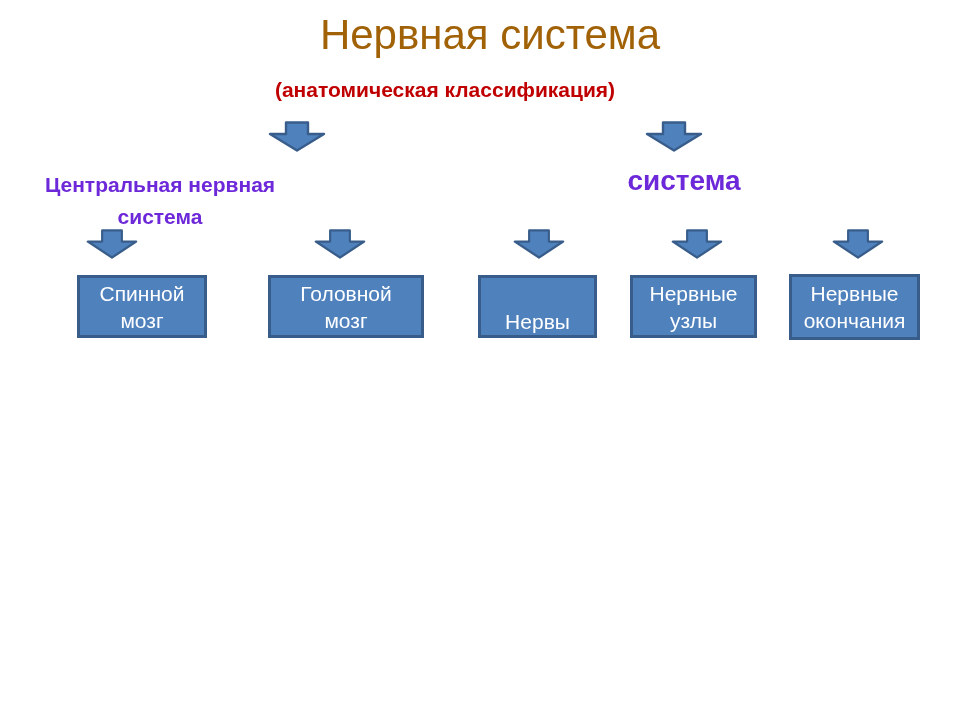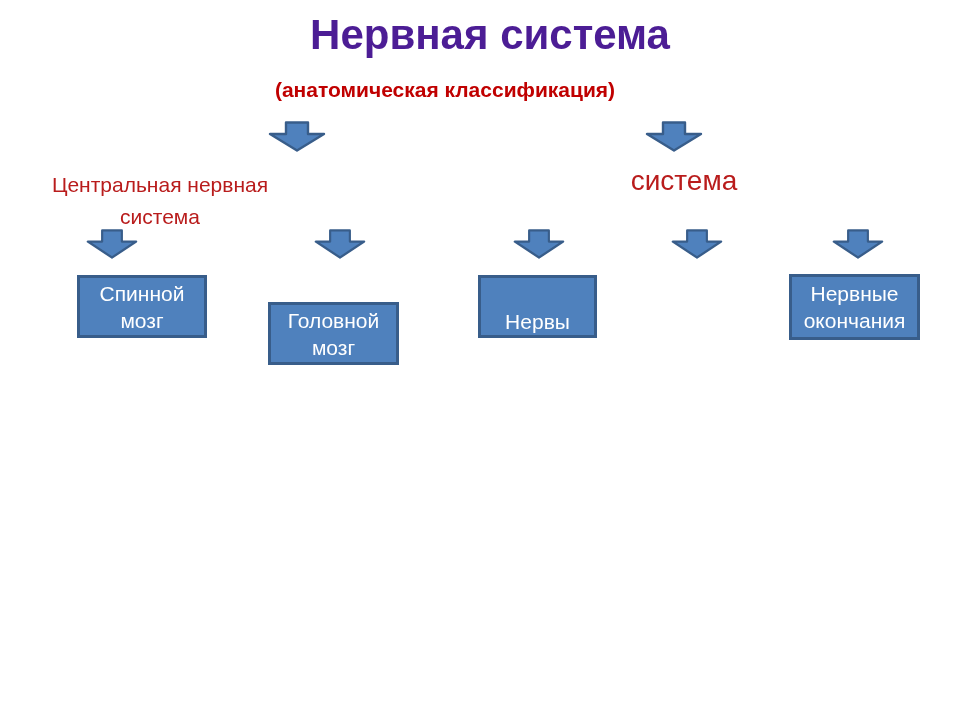--- a/index.html
+++ b/index.html
@@ -6,31 +6,31 @@
   .slide{
     position:relative;
     width:960px;height:720px;
     background:#ffffff;
     overflow:hidden;
     font-family:"Liberation Sans", sans-serif;
   }
   .title{
     position:absolute;top:12px;left:20px;width:940px;
     text-align:center;
-    font-size:42px;line-height:46px;font-weight:700;
-    color:#4c1d95;letter-spacing:0px;
+    font-size:42px;line-height:46px;font-weight:400;
+    color:#a16207;letter-spacing:0px;
   }
   .subtitle{
     position:absolute;top:70px;left:0;width:890px;
     text-align:center;
     font-size:21px;line-height:40px;font-weight:700;
     color:#c00000;
   }
   .branch-label{
-    position:absolute;text-align:center;font-weight:400;color:#b91c1c;
+    position:absolute;text-align:center;font-weight:700;color:#6d28d9;
   }
   .branch-label.central{left:25px;top:169px;width:270px;font-size:21px;line-height:32px;}
   .branch-label.peripheral{left:484px;top:163px;width:400px;font-size:28px;line-height:35px;}
   .arrow{position:absolute;display:block;}
   .arrow-big{width:58px;height:31px;}
   .arrow-small{width:52px;height:30px;}
   .a1{left:268px;top:121px;}
   .a2{left:645px;top:121px;}
   .a3{left:86px;top:229px;}
   .a4{left:314px;top:229px;}
@@ -41,21 +41,21 @@
     position:absolute;top:275px;height:63px;
     background:#4f81bd;
     border:3px solid #385d8a;
     box-sizing:border-box;
     display:flex;align-items:center;justify-content:center;
     text-align:center;
     color:#ffffff;font-size:21px;line-height:27px;
     padding:0 6px;
   }
   .b1{left:49px;width:130px;margin-left:28px;}
-  .b2{left:268px;width:131px;margin-top:27px;}
+  .b2{left:268px;width:156px;}
   .b3{left:478px;width:119px;align-items:flex-end;}
   .b4{left:630px;width:127px;}
   .b5{left:789px;width:131px;top:274px;height:66px;text-align:center;}
   .arrow svg{display:block;width:100%;height:100%;}
   .arrow polygon{fill:#4f81bd;stroke:#385d8a;stroke-width:2.4;stroke-linejoin:round;}
 </style>
 </head>
 <body>
 
 <div class="slide">
@@ -110,17 +110,20 @@
 
   <div class="node b1">
     <span>Спинной мозг</span>
   </div>
   <div class="node b2">
     <span>Головной мозг</span>
   </div>
   <div class="node b3">
     <span>Нервы</span>
   </div>
+  <div class="node b4">
+    <span>Нервные узлы</span>
+  </div>
   <div class="node b5">
     <span>Нервные окончания</span>
   </div>
 
 </div>
 
 </body></html>

